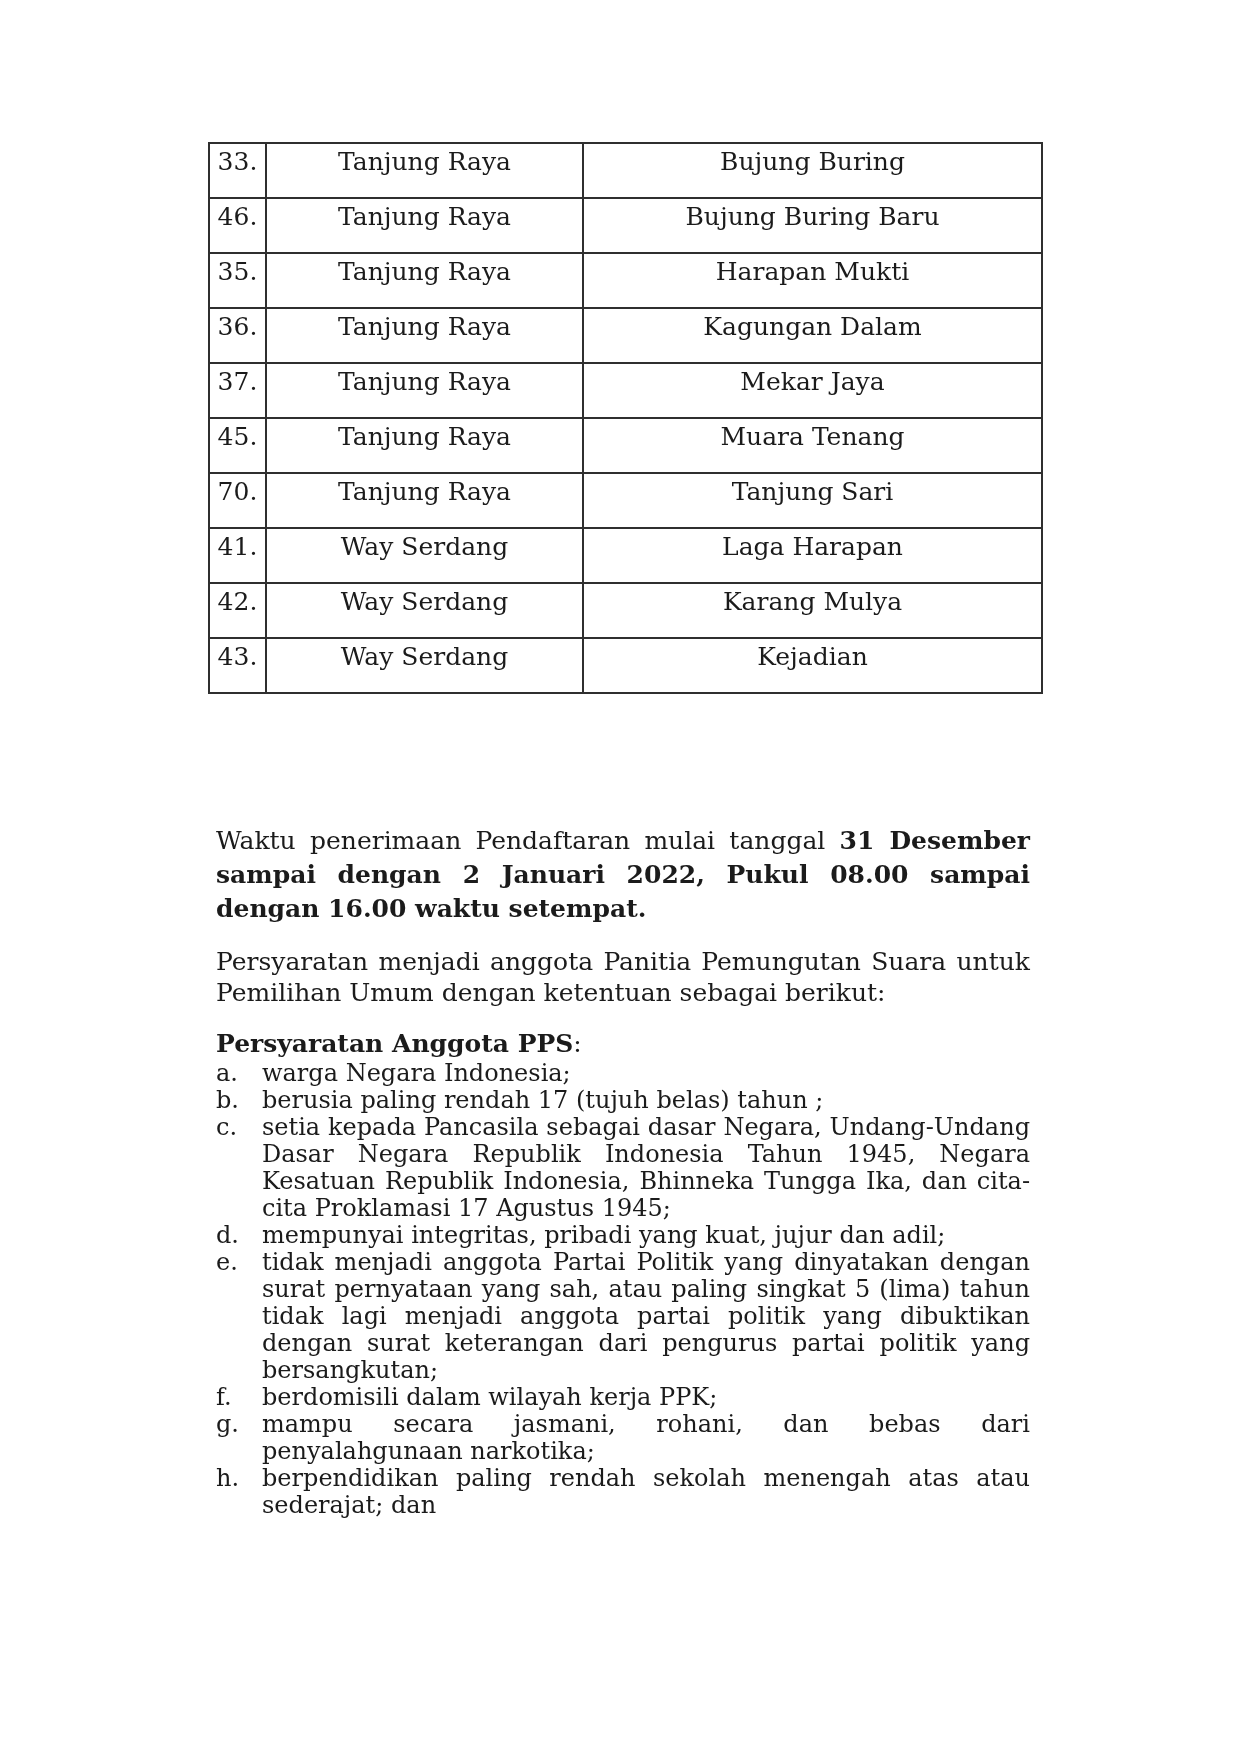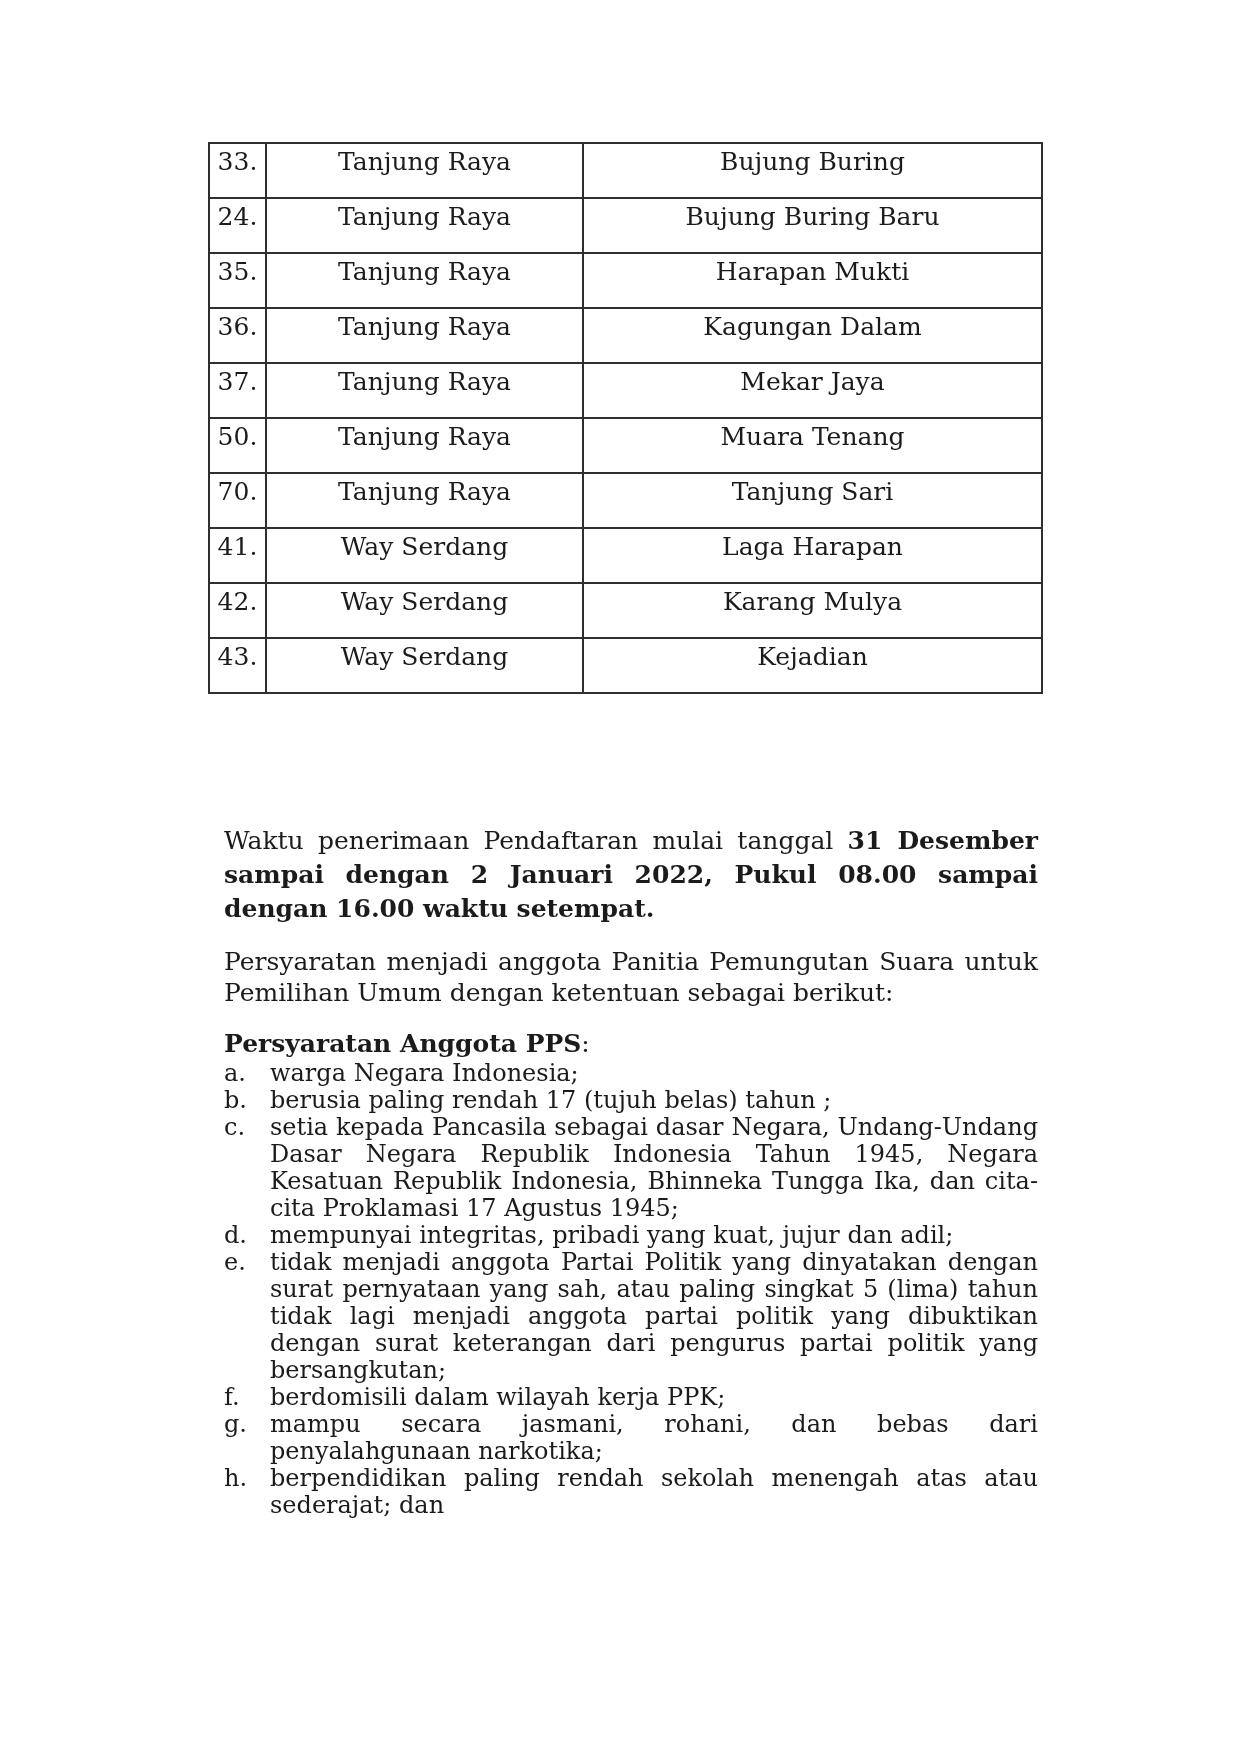--- a/index.html
+++ b/index.html
@@ -34,21 +34,21 @@
     padding: 3px 4px 0 4px;
     text-align: center;
     white-space: nowrap;
     overflow: hidden;
   }
   td.cell-no { text-align: center; }
 
   
   .textcol {
     position: absolute;
-    left: 224px;
+    left: 216px;
     top: 824px;
     width: 814px;
   }
   .textcol p { margin: 0; }
   .para-registration {
     font-size: 25px;
     line-height: 34px;
     text-align: justify;
   }
   .para-registration strong { font-weight: bold; }
@@ -92,41 +92,41 @@
       <col style="width:317px">
       <col style="width:459px">
     </colgroup>
     <tbody>
         <tr>
           <td class="cell-no">33.</td>
           <td class="cell-district">Tanjung Raya</td>
           <td class="cell-village">Bujung Buring</td>
         </tr>
         <tr>
-          <td class="cell-no">24.</td>
+          <td class="cell-no">46.</td>
           <td class="cell-district">Tanjung Raya</td>
           <td class="cell-village">Bujung Buring Baru</td>
         </tr>
         <tr>
           <td class="cell-no">35.</td>
           <td class="cell-district">Tanjung Raya</td>
           <td class="cell-village">Harapan Mukti</td>
         </tr>
         <tr>
           <td class="cell-no">36.</td>
           <td class="cell-district">Tanjung Raya</td>
           <td class="cell-village">Kagungan Dalam</td>
         </tr>
         <tr>
           <td class="cell-no">37.</td>
           <td class="cell-district">Tanjung Raya</td>
           <td class="cell-village">Mekar Jaya</td>
         </tr>
         <tr>
-          <td class="cell-no">50.</td>
+          <td class="cell-no">45.</td>
           <td class="cell-district">Tanjung Raya</td>
           <td class="cell-village">Muara Tenang</td>
         </tr>
         <tr>
           <td class="cell-no">70.</td>
           <td class="cell-district">Tanjung Raya</td>
           <td class="cell-village">Tanjung Sari</td>
         </tr>
         <tr>
           <td class="cell-no">41.</td>

